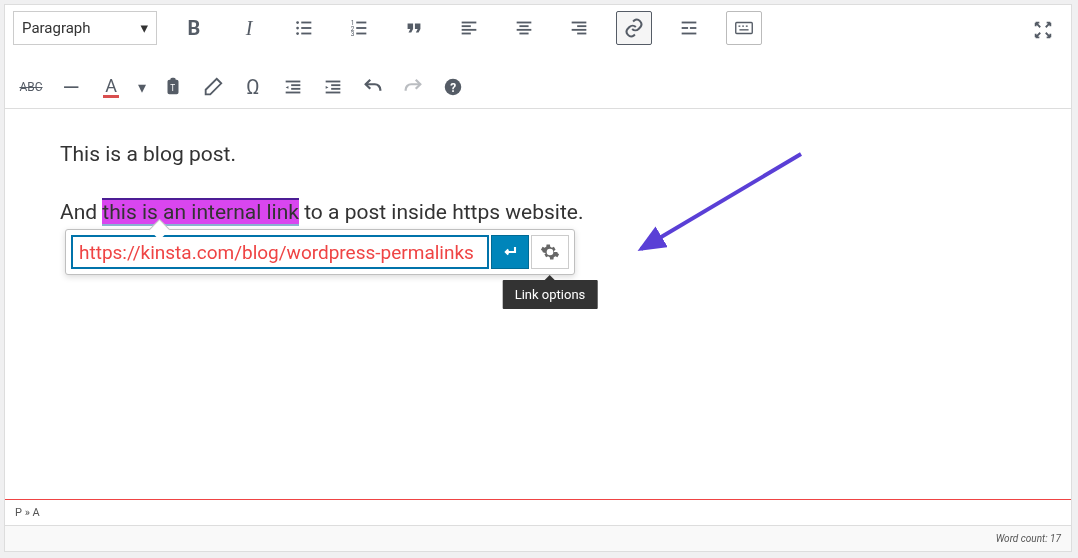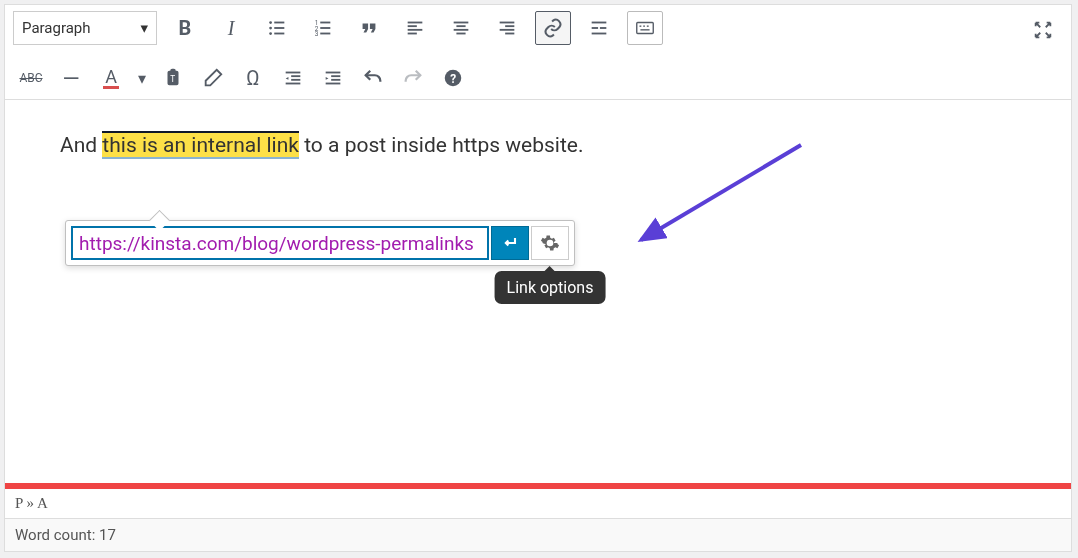--- a/index.html
+++ b/index.html
@@ -20,21 +20,21 @@
     display: flex;
     flex-direction: column;
     position: relative;
   }
   .toolbar {
     border-bottom: 1px solid #ddd;
     padding: 6px 8px 4px 8px;
     display: flex;
     flex-wrap: wrap;
     align-items: center;
-    gap: 10px;
+    gap: 19px;
     position: relative;
   }
   .row2 {
     display: flex;
     align-items: flex-start;
     gap: 4px;
     width: 100%;
     margin-top: 6px;
   }
   .format-select {
@@ -77,22 +77,22 @@
   .content {
     flex: 1;
     padding: 30px 55px;
     font-size: 21px;
     color: #333;
     position: relative;
     overflow: hidden;
   }
   .content p { margin: 0 0 26px 0; line-height: 1.5; }
   .highlight {
-    background: #fde047;
-    border-top: 2px solid #0f172a;
+    background: #d946ef;
+    border-top: 2px solid #4c1d95;
     border-bottom: 2px solid #8ab3d1;
   }
   .link-popup {
     position: absolute;
     left: 60px;
     top: 120px;
     display: flex;
     align-items: center;
     background: #fff;
     border: 1px solid #bfbfbf;
@@ -112,21 +112,21 @@
     border-top: 1px solid #bfbfbf;
     transform: rotate(45deg);
   }
   .link-input {
     width: 418px;
     height: 34px;
     border: 2px solid #0073aa;
     font-size: 19px;
     padding: 0 6px;
     font-family: inherit;
-    color: #a21caf;
+    color: #ef4444;
     outline: none;
   }
   .apply-btn {
     width: 38px;
     height: 34px;
     background: #0085ba;
     border: 1px solid #006a95;
     display: flex;
     align-items: center;
     justify-content: center;
@@ -147,57 +147,57 @@
     position: relative;
   }
   .gear-btn svg { width: 20px; height: 20px; fill: #666; }
   .tooltip {
     position: absolute;
     top: 44px;
     left: 50%;
     transform: translateX(-50%);
     background: #333;
     color: #fff;
-    font-size: 16px;
+    font-size: 13px;
     padding: 7px 12px;
-    border-radius: 7px;
+    border-radius: 1px;
     white-space: nowrap;
   }
   .tooltip::before {
     content: "";
     position: absolute;
     top: -5px;
     left: 50%;
     transform: translateX(-50%);
     border: 5px solid transparent;
     border-bottom-color: #333;
     border-top: none;
   }
   .arrow {
     position: absolute;
     left: 626px;
     top: 40px;
     pointer-events: none;
   }
   .status-path {
-    border-top: 6px solid #ef4444;
+    border-top: 1px solid #ef4444;
     padding: 6px 10px;
-    font-size: 15px;
+    font-size: 11px;
     color: #555;
     background: #fff;
-    font-family: Liberation Serif, serif;
   }
   .status-bar {
     border-top: 1px solid #ddd;
     padding: 7px 10px;
-    font-size: 15px;
+    font-size: 10px;
     color: #555;
     display: flex;
-    justify-content: flex-start;
+    justify-content: flex-end;
     background: #f9f9f9;
+    font-style: italic;
   }
   .color-underline {
     border-bottom: 3px solid #d94f4f;
     display: inline-block;
     padding: 0 2px;
     line-height: 1;
   }
 </style>
 </head>
 <body>
@@ -355,20 +355,21 @@
       <div class="tb-btn">
         <svg viewBox="0 0 24 24" fill="#555c66">
             <circle cx="12" cy="12" r="9"></circle>
             <text x="9" y="17" font-size="13" fill="#fff" font-weight="bold">?</text>
           </svg>
       </div>
     </div>
   </div>
 
   <div class="content">
+    <p><span>This is a blog post.</span></p>
     <p><span>And </span><span class="highlight">this is an internal link</span><span> to a post inside https website.</span></p>
 
     <div class="link-popup">
       <input class="link-input" value="https://kinsta.com/blog/wordpress-permalinks" style="">
       <div class="apply-btn">
         <svg viewBox="0 0 24 24" fill="none" stroke="#fff" stroke-width="2.5">
             <path d="M18 6v6H7"></path>
             <path d="M10 9l-3 3 3 3"></path>
           </svg>
       </div>

